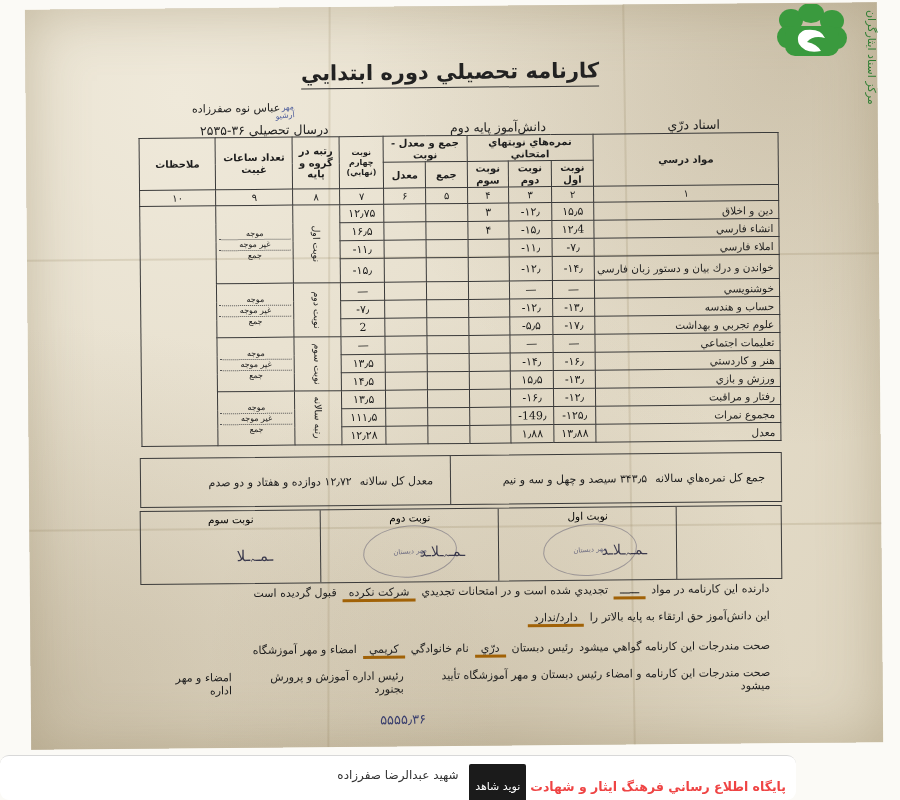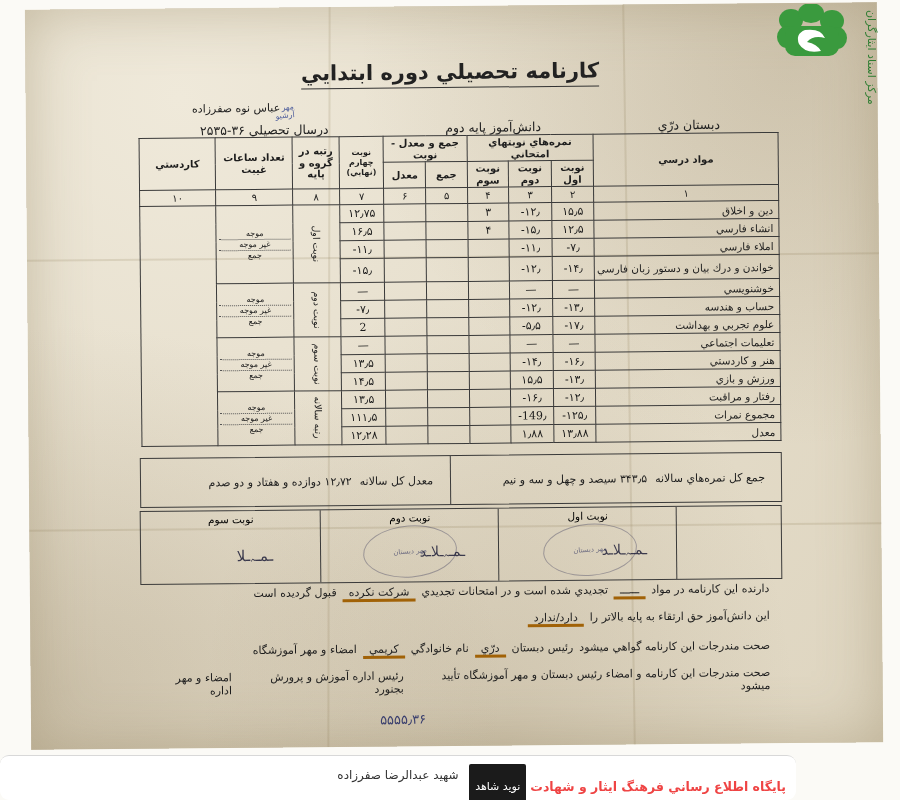--- a/index.html
+++ b/index.html
@@ -196,36 +196,36 @@
   <div class="doc-title">
     <span class="ul">كارنامه تحصيلي دوره ابتدايي</span>
   </div>
 
   <div class="stamp-blue">مهر<br>آرشيو</div>
   <div class="student-line">
     <span class="hand">عباس نوه صفرزاده</span>
   </div>
 
   <div class="meta-line">
-    <span>دبستان درّي</span>
+    <span>اسناد درّي</span>
     <span>دانش‌آموز پايه دوم</span>
     <span>درسال تحصيلي ۳۶-۲۵۳۵</span>
   </div>
 
   <div class="tbl-wrap">
     <table>
       <thead>
         <tr>
           <th rowspan="2" style="width:70px">مواد درسي</th>
           <th colspan="3">نمره‌هاي نوبتهاي امتحاني</th>
           <th colspan="2">جمع و معدل - نوبت</th>
           <th rowspan="2" style="width:42px" class="mini">نوبت چهارم (نهايي)</th>
           <th rowspan="2" style="width:46px">رتبه در گروه و پايه</th>
           <th rowspan="2" style="width:82px">تعداد ساعات غيبت</th>
-          <th rowspan="2" style="width:78px">كاردستي</th>
+          <th rowspan="2" style="width:78px">ملاحظات</th>
         </tr>
         <tr>
           <th style="width:40px">نوبت اول</th>
           <th style="width:40px">نوبت دوم</th>
           <th style="width:40px">نوبت سوم</th>
           <th style="width:40px">جمع</th>
           <th style="width:40px">معدل</th>
         </tr>
         <tr class="colnum">
           <td>۱</td>
@@ -253,21 +253,21 @@
           <td rowspan="4" class="vert">نوبت اول</td>
           <td rowspan="4" class="mini">
             <div>موجه</div>
             <div>غير موجه</div>
             <div>جمع</div>
           </td>
           <td rowspan="13"></td>
         </tr>
         <tr style="height:18px">
           <td class="subj">انشاء فارسي</td>
-          <td class="hand">۱۲٫۵</td>
+          <td class="hand">۱۲٫4</td>
           <td class="hand">۱۵٫-</td>
           <td class="hand">۴</td>
           <td></td>
           <td></td>
           <td class="hand">۱۶٫۵</td>
         </tr>
         <tr style="height:18px">
           <td class="subj">املاء فارسي</td>
           <td class="hand">۷٫-</td>
           <td class="hand">۱۱٫-</td>

